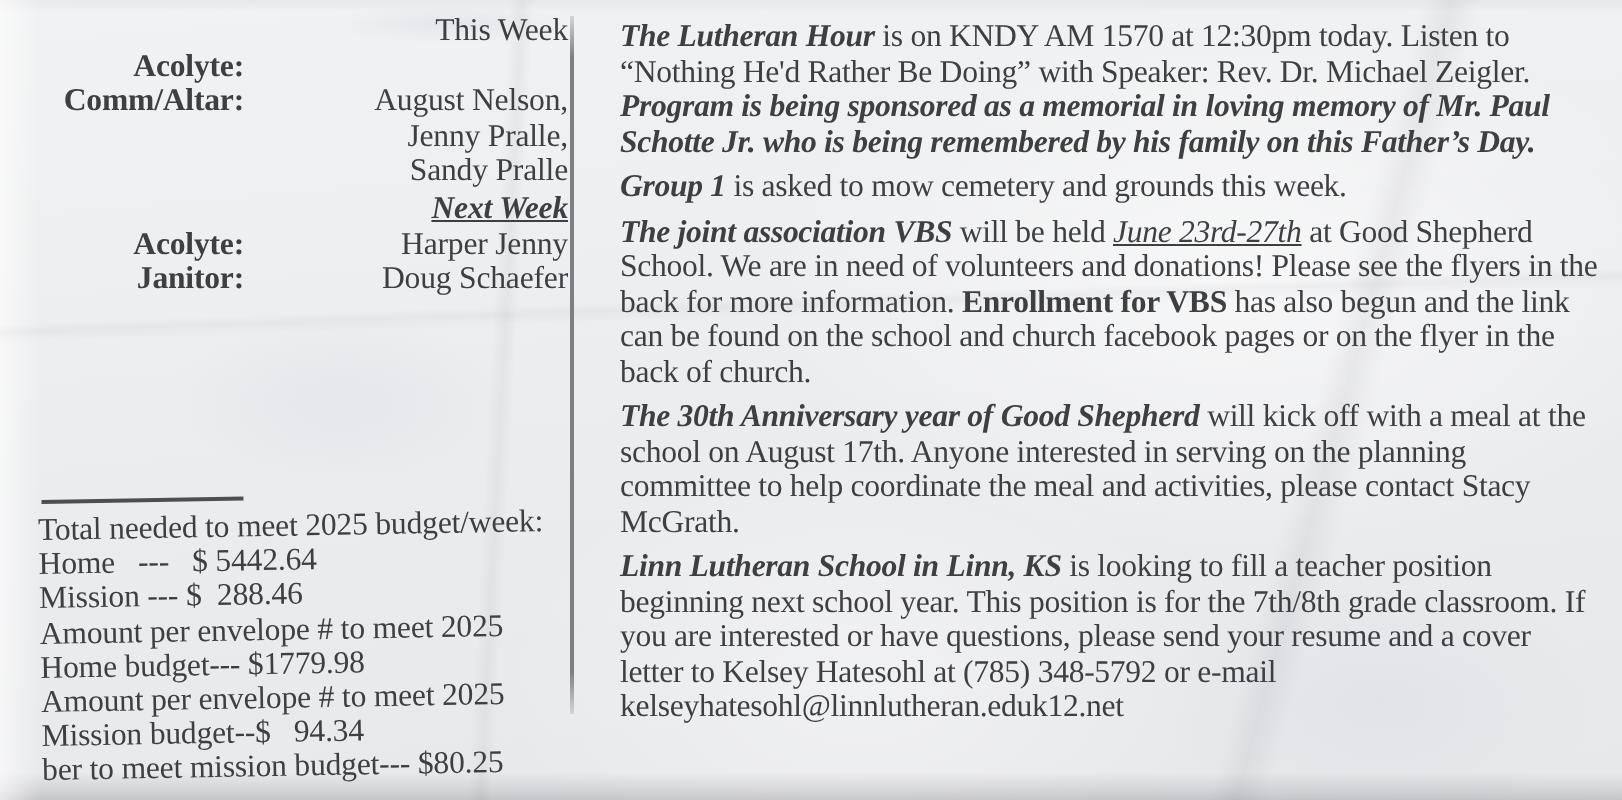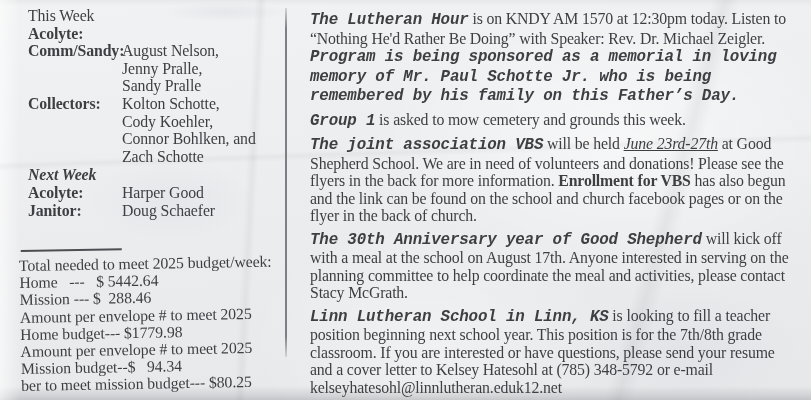--- a/index.html
+++ b/index.html
@@ -34,23 +34,24 @@
 
   .left-col {
     position: absolute;
     left: 28px;
     top: 7px;
     width: 256px;
     font-size: 15.8px;
     line-height: 17.6px;
     letter-spacing: -0.1px;
     z-index: 1;
+    text-align: right;
   }
   .heading { font-weight: 400; }
-  .heading.next-week { font-weight: 700; font-style: italic; margin-top: 1px; }
+  .heading.next-week { font-weight: 700; font-style: italic; margin-top: 1px; text-decoration: underline; }
   .row { display: flex; }
   .row-label { width: 94px; flex: 0 0 94px; font-weight: 700; }
   .row-values { flex: 1; }
 
   .budget {
     position: absolute;
     left: 20px;
     top: 250px;
     width: 264px;
     font-size: 15.8px;
@@ -86,59 +87,50 @@
     position: absolute;
     left: 310px;
     top: 10px;
     width: 489px;
     font-size: 15.8px;
     line-height: 17.5px;
     letter-spacing: -0.15px;
     z-index: 1;
   }
   .para { margin: 0 0 5px 0; }
-  .seg-bold-italic { font-weight: 700; font-style: italic; font-family: Liberation Mono, monospace; }
+  .seg-bold-italic { font-weight: 700; font-style: italic; }
   .seg-bold { font-weight: 700; }
   .seg-underline { text-decoration: underline; font-style: italic; }
 </style>
 </head>
 <body>
 
 <div class="page">
 
   <div class="left-col">
     <div class="heading">This Week</div>
     <div>
         <div class="row">
           <span class="row-label">Acolyte:</span>
         </div>
         <div class="row">
-          <span class="row-label">Comm/Sandy:</span>
+          <span class="row-label">Comm/Altar:</span>
           <div class="row-values">
             <div class="value-line">August Nelson,</div>
             <div class="value-line">Jenny Pralle,</div>
             <div class="value-line">Sandy Pralle</div>
-          </div>
-        </div>
-        <div class="row">
-          <span class="row-label">Collectors:</span>
-          <div class="row-values">
-            <div class="value-line">Kolton Schotte,</div>
-            <div class="value-line">Cody Koehler,</div>
-            <div class="value-line">Connor Bohlken, and</div>
-            <div class="value-line">Zach Schotte</div>
           </div>
         </div>
       </div>
     <div class="heading next-week">Next Week</div>
     <div>
         <div class="row">
           <span class="row-label">Acolyte:</span>
           <div class="row-values">
-            <div class="value-line">Harper Good</div>
+            <div class="value-line">Harper Jenny</div>
           </div>
         </div>
         <div class="row">
           <span class="row-label">Janitor:</span>
           <div class="row-values">
             <div class="value-line">Doug Schaefer</div>
           </div>
         </div>
       </div>
   </div>

